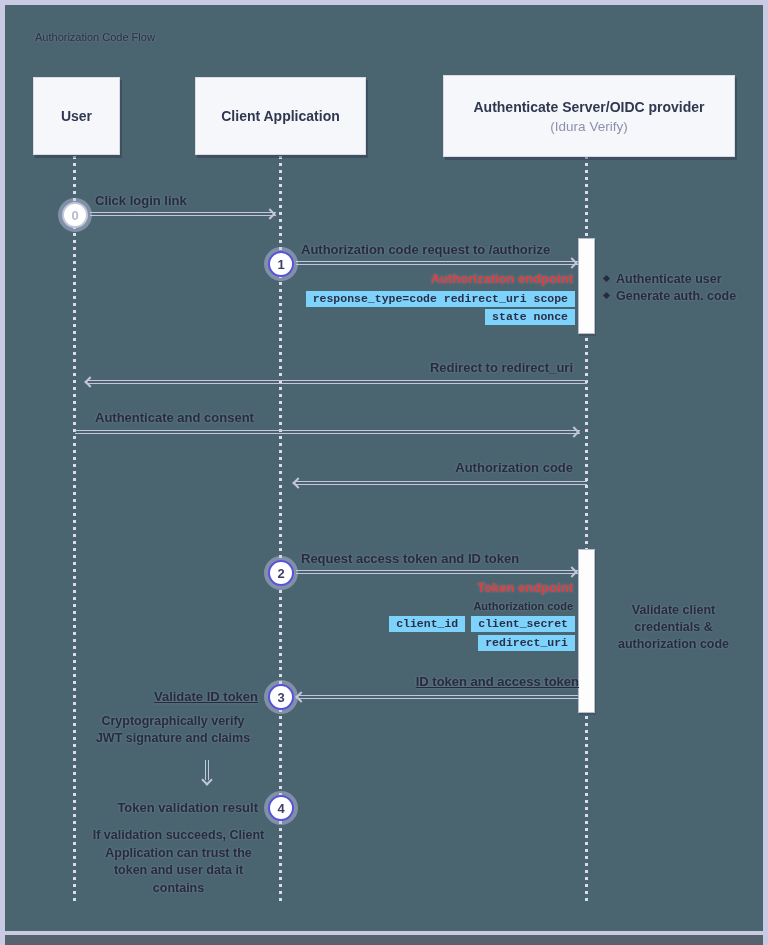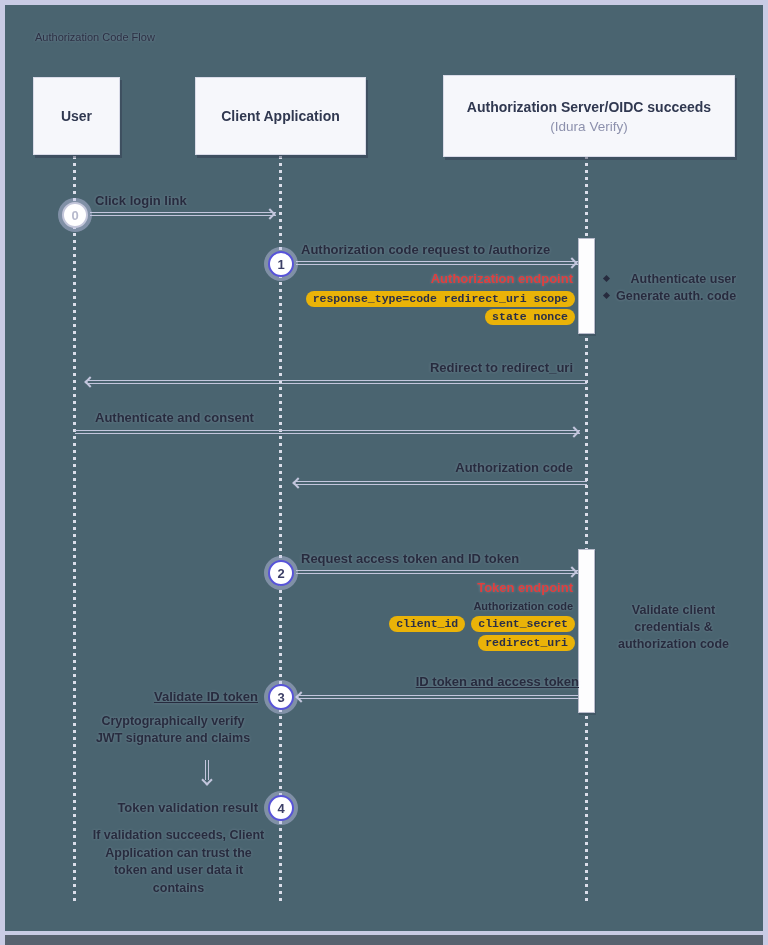--- a/index.html
+++ b/index.html
@@ -93,30 +93,30 @@
   .note{
     position:absolute;font-size:12.5px;font-weight:600;color:#272b3e;
     white-space:pre-line;line-height:17px;
     text-shadow:0 0 3px rgba(210,213,233,0.3);
     text-align:center;
   }
 
   
   .chip-row{position:absolute;display:flex;justify-content:flex-end;gap:6px;}
   .chip{
-    background:#eab308;color:#2b2f47;border-radius:8px;padding:1px 7px 2px 7px;
+    background:#7dd3fc;color:#2b2f47;border-radius:0;padding:1px 7px 2px 7px;
     font-family:"Liberation Mono","DejaVu Sans Mono",monospace;
     font-size:11.5px;font-weight:700;white-space:nowrap;
   }
 
   
   .bullets{position:absolute;left:604px;top:270px;}
   .bullet-line{display:flex;align-items:center;gap:7px;height:17px;
     font-size:12.5px;font-weight:700;color:#272b3e;white-space:nowrap;
-    text-shadow:0 0 3px rgba(210,213,233,0.3);justify-content:space-between;}
+    text-shadow:0 0 3px rgba(210,213,233,0.3);}
   .diamond{width:5px;height:5px;background:#272b3e;transform:rotate(45deg);flex:0 0 auto;}
 </style>
 </head>
 <body>
 
 <div id="stage">
 
   <div class="frame-top"></div>
   <div class="frame-left"></div>
   <div class="frame-right"></div>
@@ -129,21 +129,21 @@
   <div class="lifeline ll-client"></div>
   <div class="lifeline ll-server"></div>
 
   <div class="box box-user">
     <span>User</span>
   </div>
   <div class="box box-client">
     <span>Client Application</span>
   </div>
   <div class="box box-server">
-    <span>Authorization Server/OIDC succeeds</span>
+    <span>Authenticate Server/OIDC provider</span>
     <span class="sub">(Idura Verify)</span>
   </div>
 
   <div class="activation act1"></div>
   <div class="activation act2"></div>
 
   <div class="msg" style="left:95px;top:193px;">Click login link</div>
   <div class="arrow" style="left:90px;top:212px;width:186px;"></div>
   <div class="head head-right" style="left:266px;top:210px;"></div>
   <div class="circle gray c0">0</div>

